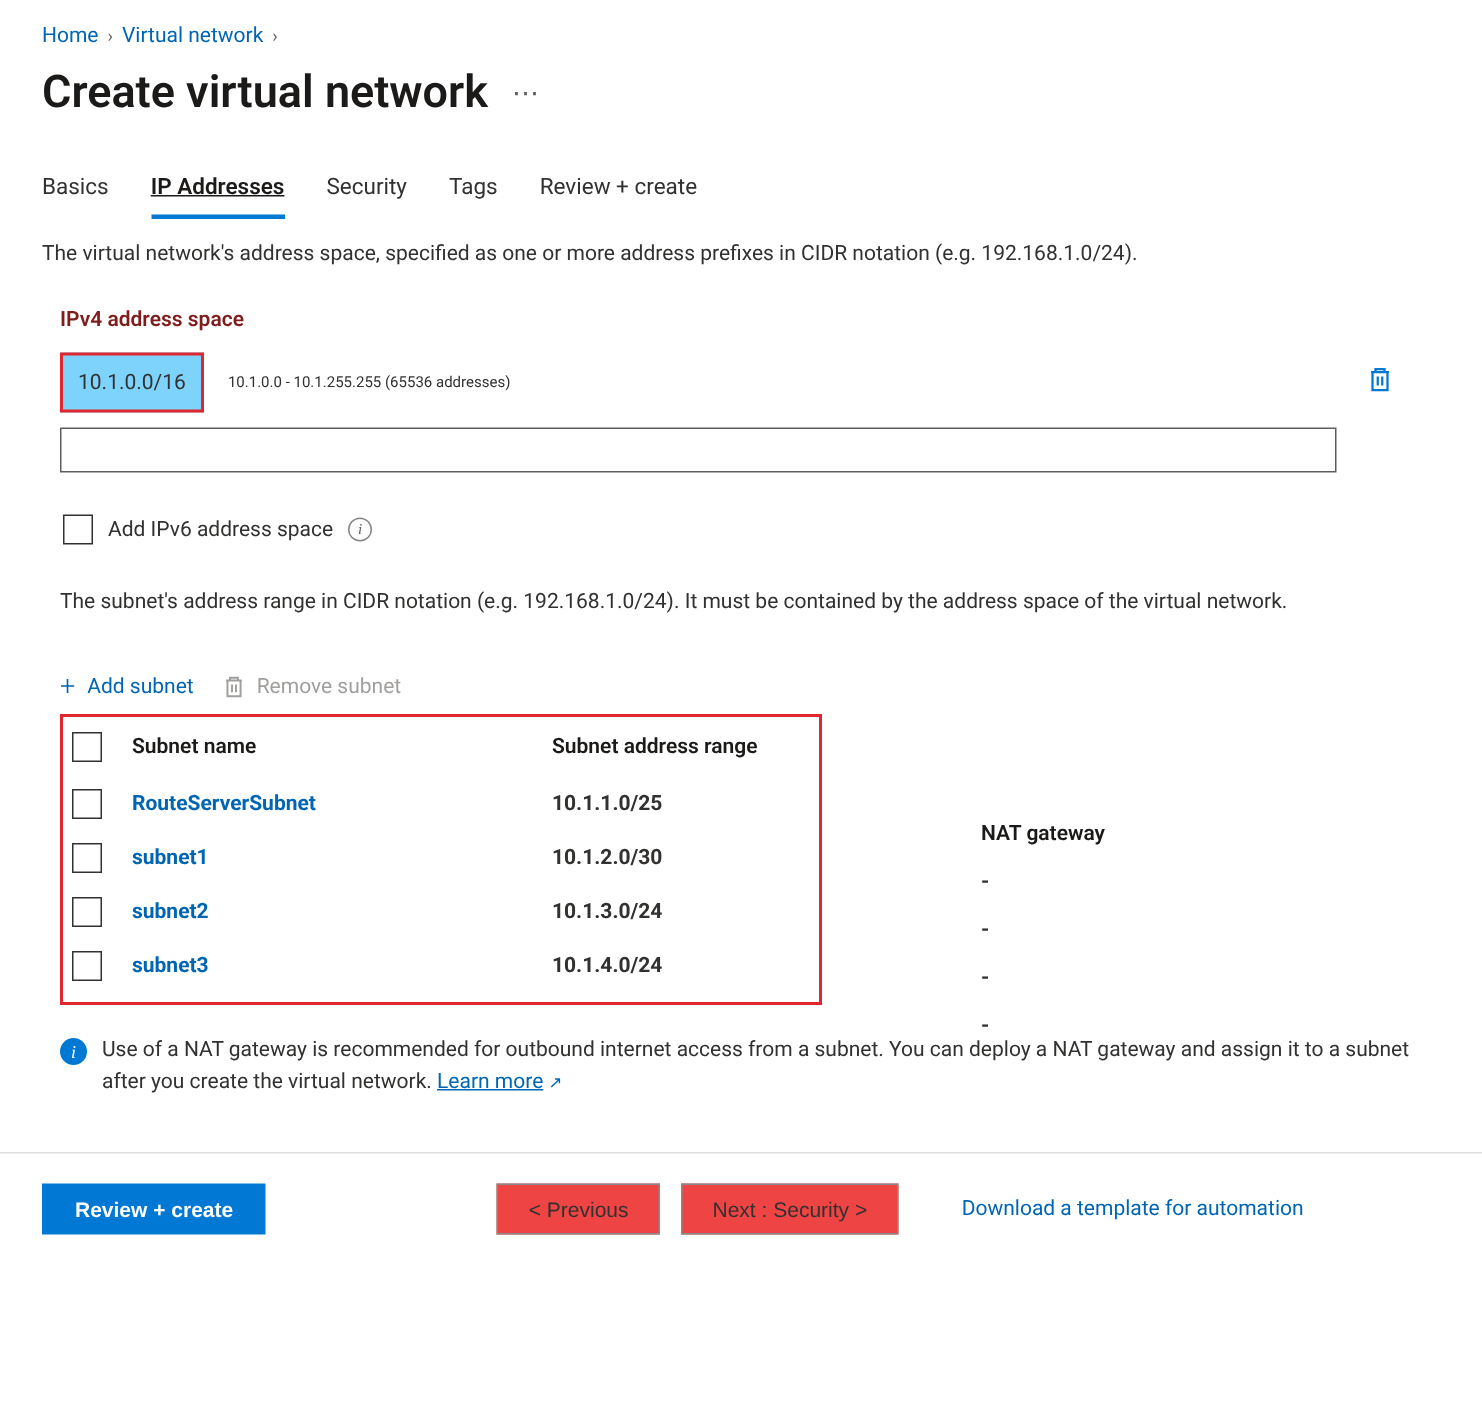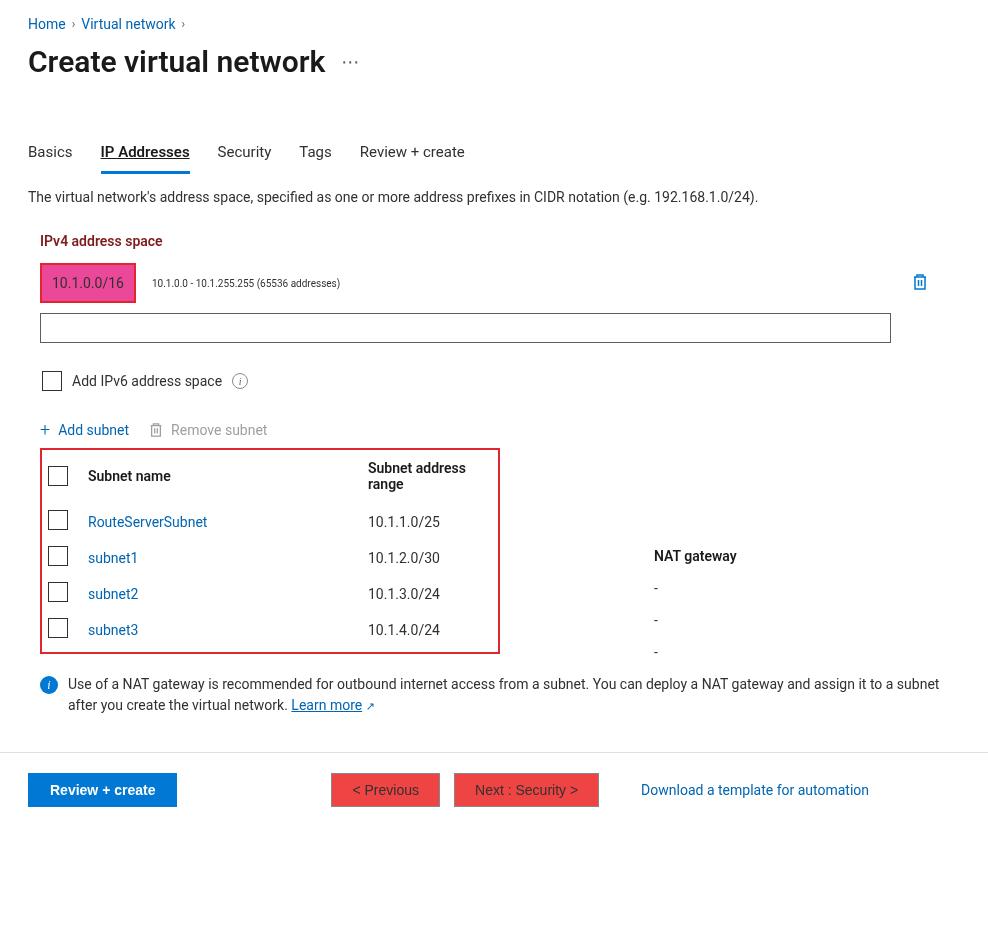--- a/index.html
+++ b/index.html
@@ -31,21 +31,21 @@
       text-decoration: none;
     }
     .breadcrumb .chevron {
       color: #605e5c;
       font-size: 12px;
     }
     .page-title-row {
       display: flex;
       align-items: center;
       gap: 16px;
-      margin-bottom: 56px;
+      margin-bottom: 28px;
     }
     .page-title {
       font-size: 30px;
       font-weight: 600;
       color: #1b1a19;
     }
     .ellipsis {
       color: #605e5c;
       font-size: 18px;
       letter-spacing: 2px;
@@ -86,21 +86,21 @@
     }
     .ipv4-row {
       display: flex;
       align-items: center;
       gap: 16px;
       margin-bottom: 10px;
     }
     .cidr-box {
       border: 2px solid #e0262e;
       padding: 10px 10px;
-      background: #ec4899;
+      background: #7dd3fc;
       font-size: 14px;
       color: #323130;
     }
     .range-text {
       font-size: 10px;
       color: #323130;
     }
     .delete-icon-wrap {
       margin-left: auto;
       padding-right: 32px;
@@ -160,37 +160,38 @@
       align-items: center;
       gap: 8px;
       font-size: 14px;
       cursor: pointer;
     }
     .tool-btn.add span { color: #0065b3; }
     .tool-btn.remove { color: #a19f9d; cursor: default; }
     .plus-icon { color: #0078d4; font-size: 18px; font-weight: 300; }
     .table-wrap {
       border: 2px solid #e0262e;
-      width: 460px;
+      width: 508px;
       position: relative;
       padding-bottom: 6px;
     }
     .tbl-head {
       display: flex;
       align-items: center;
       padding: 10px 6px;
       font-size: 14px;
       font-weight: 600;
       color: #1b1a19;
     }
     .tbl-row {
       display: flex;
-      align-items: flex-end;
+      align-items: center;
       padding: 8px 6px;
       font-size: 14px;
+      font-weight: bold;
     }
     .col-cb { width: 40px; display:flex; align-items:center; }
     .col-name { width: 280px; }
     .col-range { flex:1; }
     .row-name { color: #0065b3; cursor: pointer; }
     .right-table {
       position: absolute;
       left: 564px;
       top: 538px;
       width: 350px;
@@ -305,20 +306,21 @@
     </div>
 
     <input type="text" class="ipv4-input" style="">
 
     <div class="checkbox-row">
       <div class="checkbox"></div>
       <span>Add IPv6 address space</span>
       <span class="info-circle">i</span>
     </div>
 
+    <div class="subnet-description">The subnet's address range in CIDR notation (e.g. 192.168.1.0/24). It must be contained by the address space of the virtual network.</div>
 
     <div class="subnet-toolbar">
       <div class="tool-btn add">
         <span class="plus-icon">+</span>
         <span>Add subnet</span>
       </div>
       <div class="tool-btn remove">
         <svg width="14" height="16" viewBox="0 0 16 18" fill="none" stroke="#a19f9d" stroke-width="1.5">
           <path d="M2 4 L14 4 M5 4 L5 2 L11 2 L11 4 M3 4 L3 16 L13 16 L13 4 M6.5 7 L6.5 13 M9.5 7 L9.5 13"></path>
         </svg>

